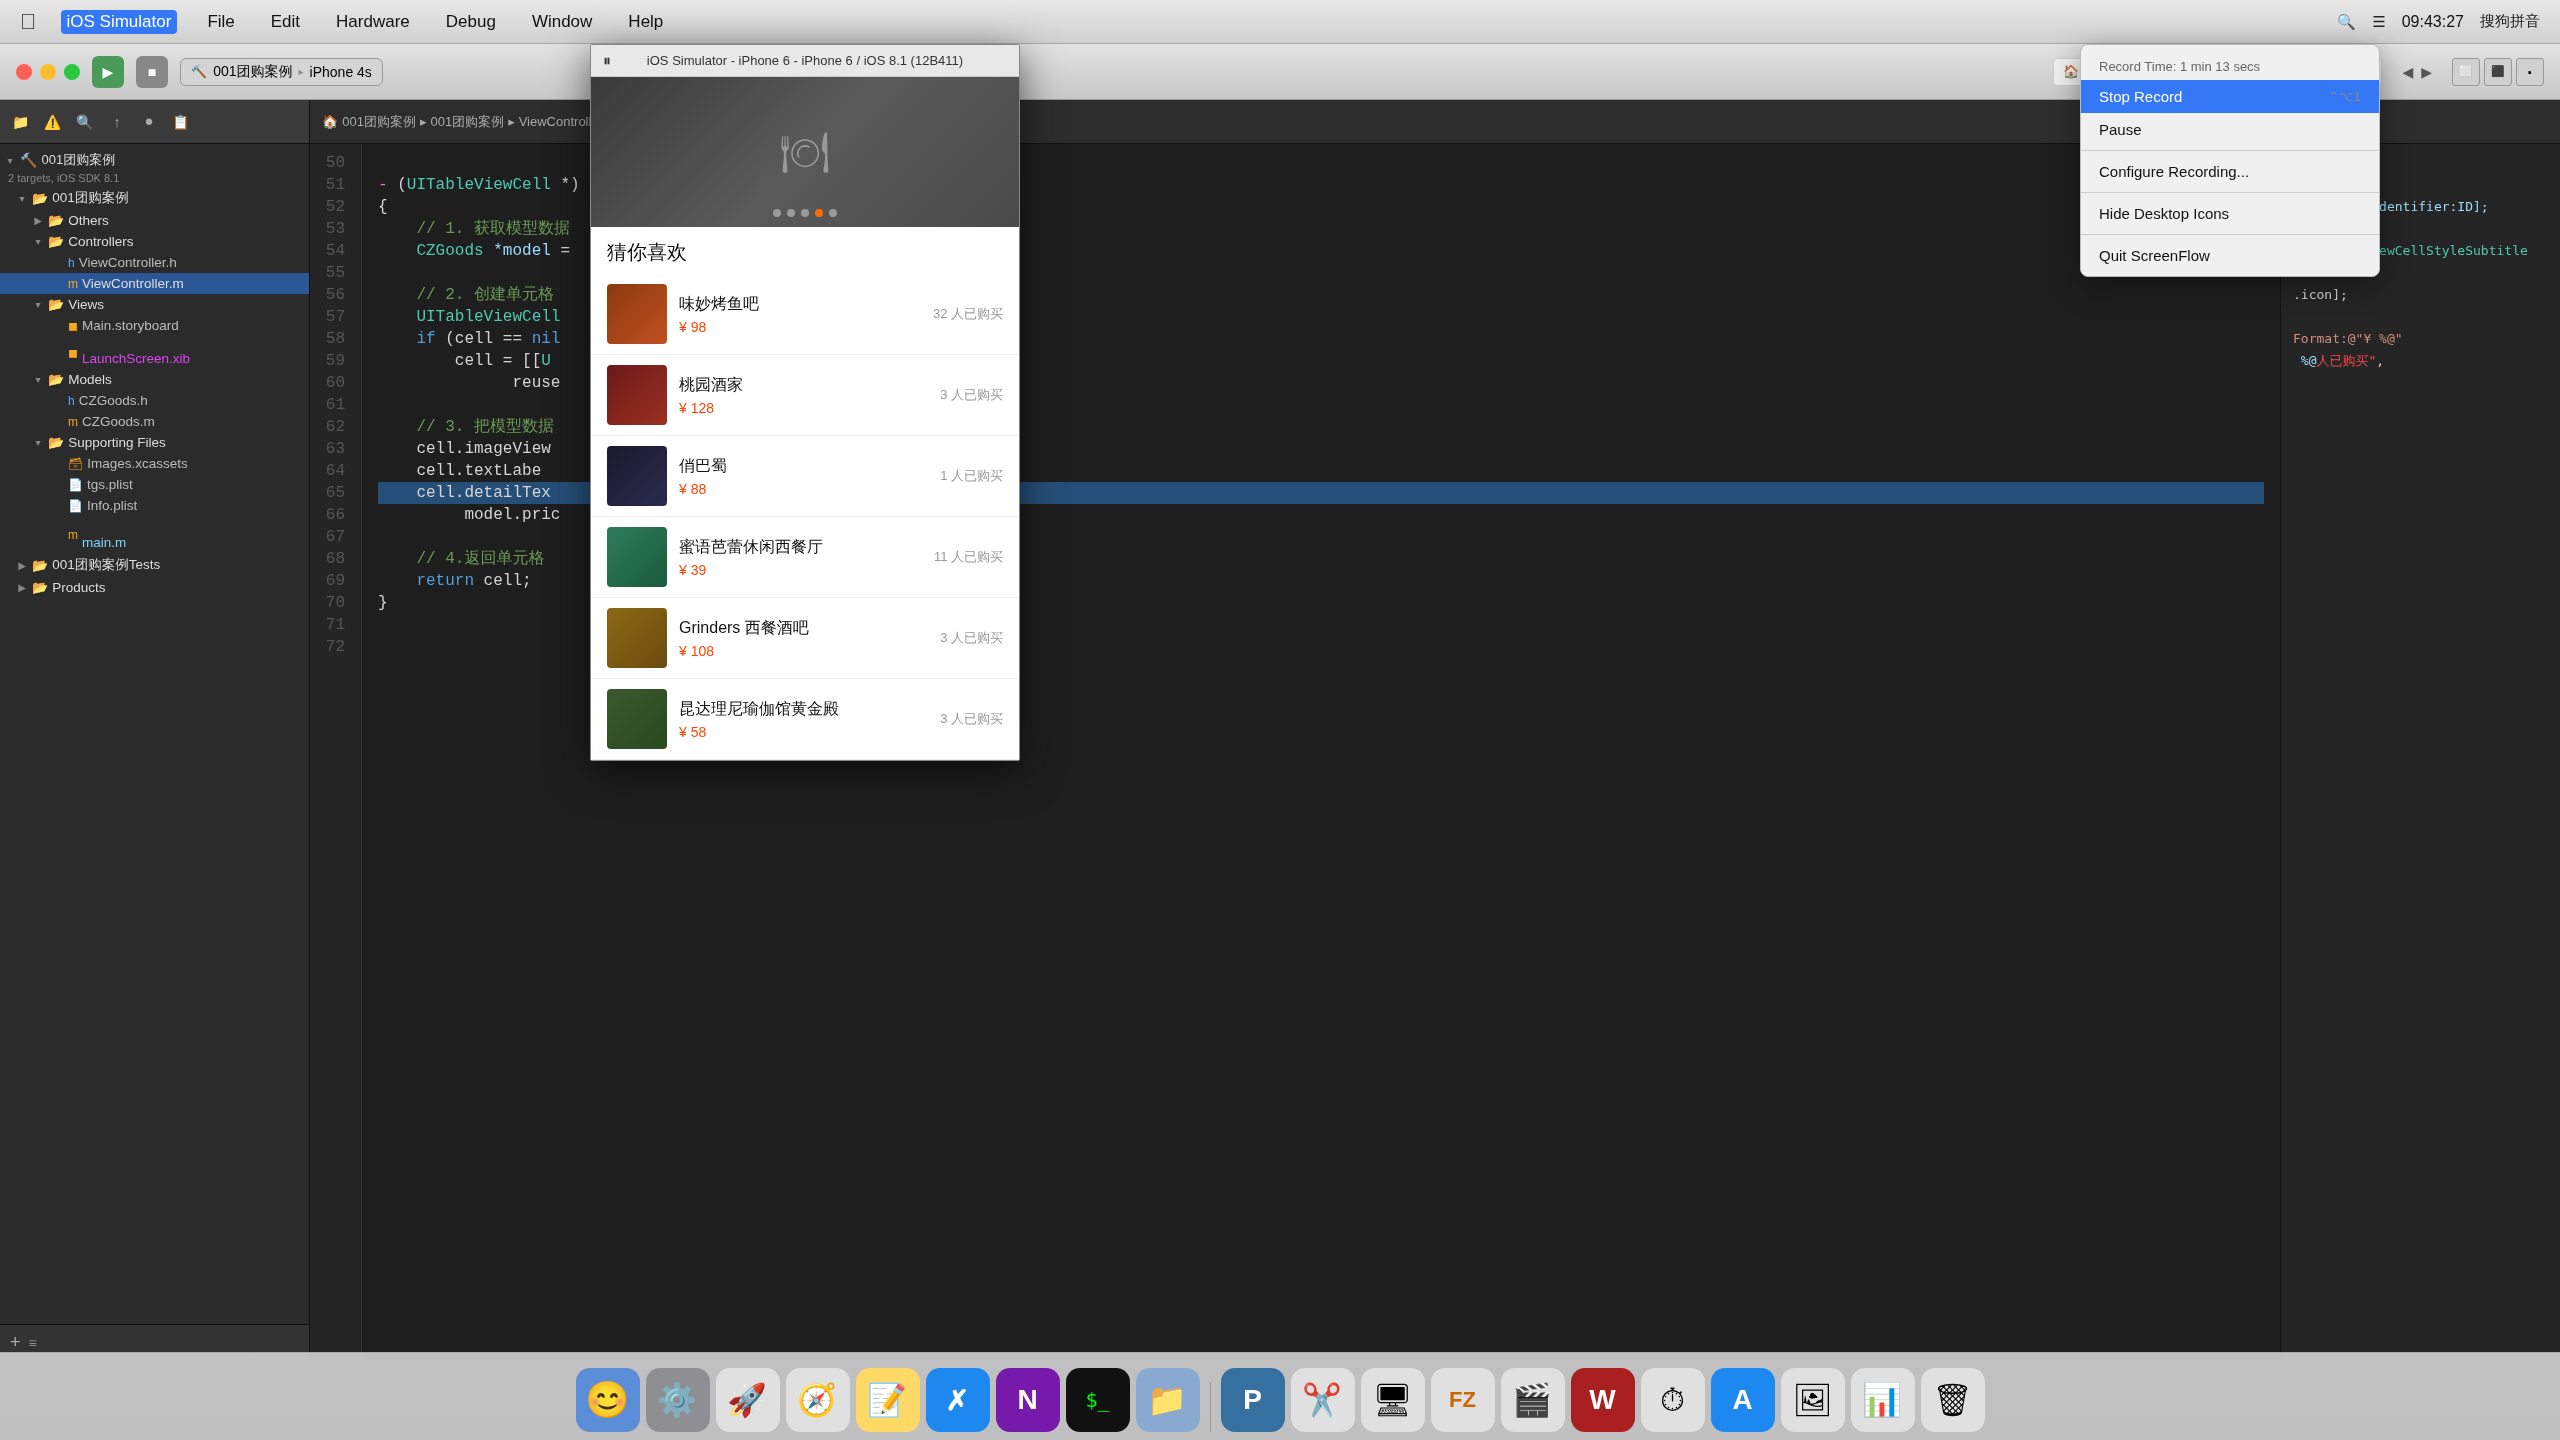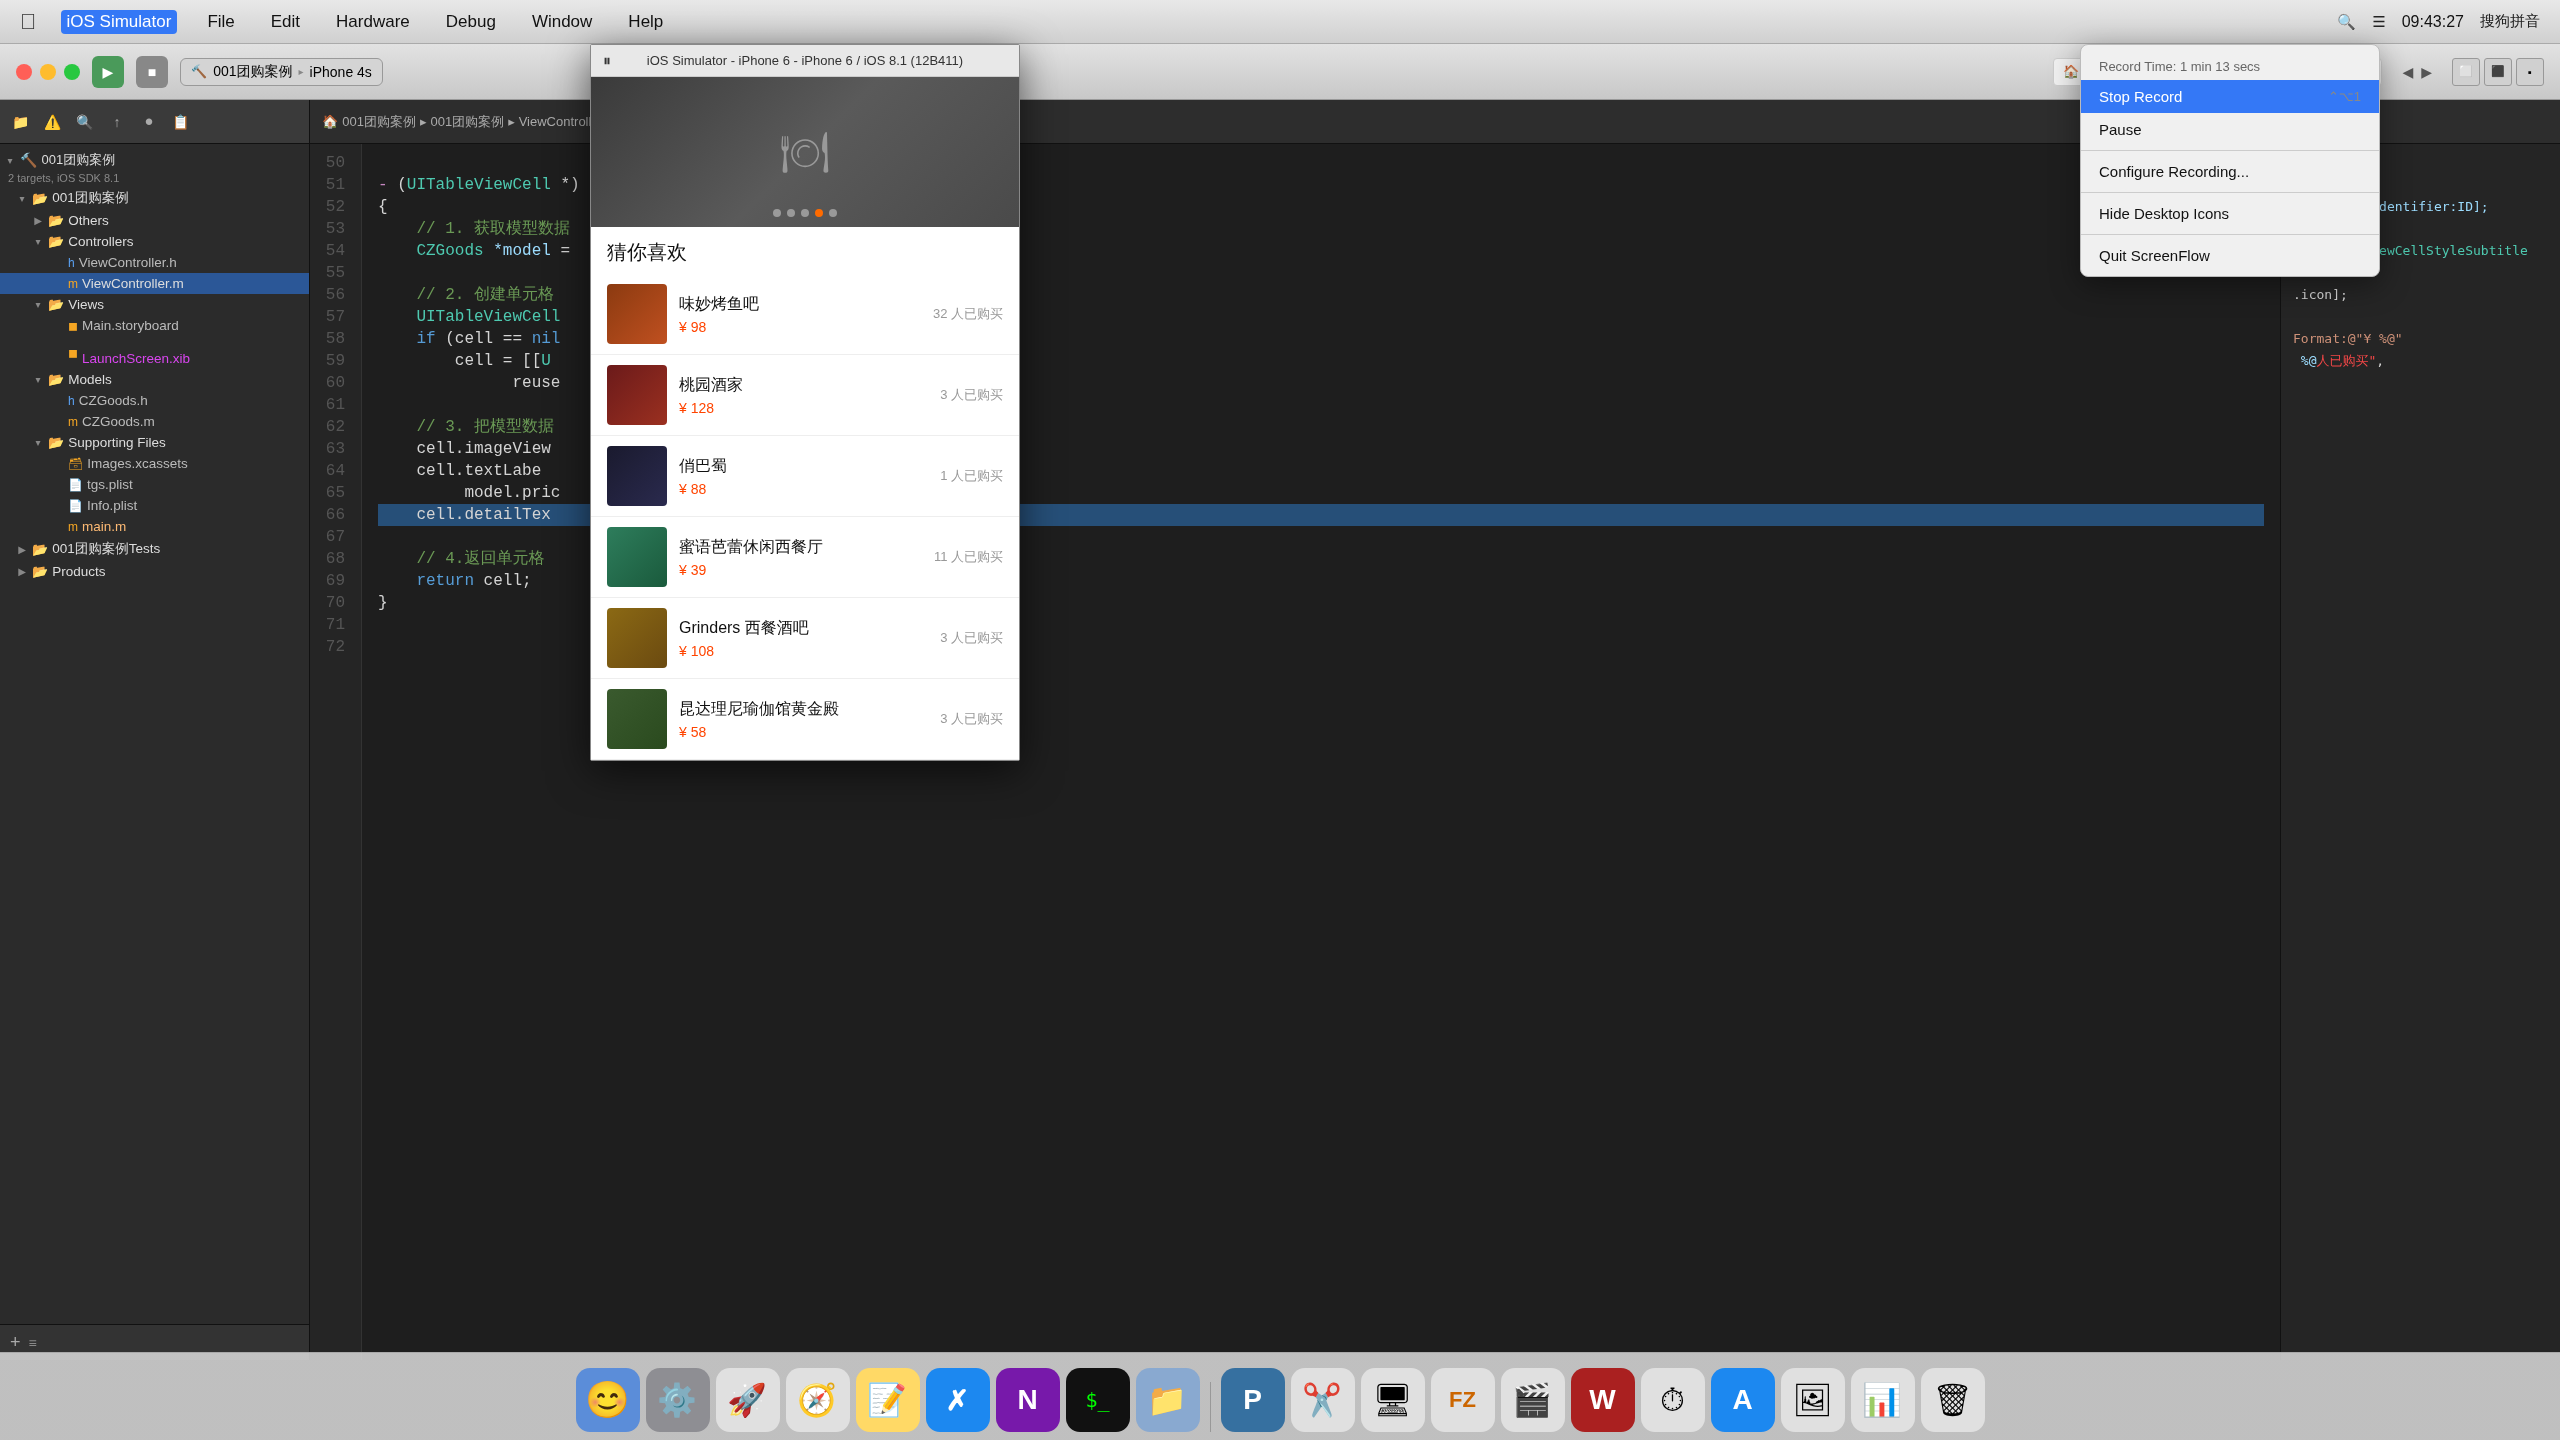--- a/index.html
+++ b/index.html
@@ -530,21 +530,21 @@
         <span style="color:#bbb;">tgs.plist</span>
       </div>
       <div class="tree-item" style="padding-left:52px;">
         <span class="tree-arrow" style="visibility:hidden;">▶</span>
         <span class="tree-icon" style="font-size:12px;color:#888;">📄</span>
         <span style="color:#bbb;">Info.plist</span>
       </div>
       <div class="tree-item" style="padding-left:52px;">
         <span class="tree-arrow" style="visibility:hidden;">▶</span>
         <span class="tree-icon" style="font-size:12px;color:#f5a623;">m</span>
-        <span style="color:#fdba74;">main.m</span>
+        <span style="color:#7dd3fc;margin-top:16px;">main.m</span>
       </div>
 
       <div class="tree-item" style="padding-left:16px;">
         <span class="tree-arrow">▶</span>
         <span class="tree-icon" style="font-size:13px;">📂</span>
         <span>001团购案例Tests</span>
       </div>
 
       <div class="tree-item" style="padding-left:16px;">
         <span class="tree-arrow">▶</span>
@@ -604,22 +604,22 @@
         <div class="code-line"> </div>
         <div class="code-line"><span class="kw-comment">    // 2. 创建单元格</span></div>
         <div class="code-line">    <span class="kw-type">UITableViewCell</span></div>
         <div class="code-line">    <span class="kw-blue">if</span> (cell == <span class="kw-blue">nil</span></div>
         <div class="code-line">        cell = [[<span class="kw-type">U</span></div>
         <div class="code-line">              reuse</div>
         <div class="code-line"> </div>
         <div class="code-line"><span class="kw-comment">    // 3. 把模型数据</span></div>
         <div class="code-line">    cell.imageView</div>
         <div class="code-line">    cell.textLabe</div>
+        <div class="code-line highlight-line">    cell.detailTex</div>
         <div class="code-line">         model.pric</div>
-        <div class="code-line highlight-line">    cell.detailTex</div>
         <div class="code-line"> </div>
         <div class="code-line"><span class="kw-comment">    // 4.返回单元格</span></div>
         <div class="code-line">    <span class="kw-blue">return</span> cell;</div>
         <div class="code-line"><span style="color:#d4d4d4;">}</span></div>
         <div class="code-line"> </div>
       </div>
     </div>
   </div>
 
   <div class="right-panel">

